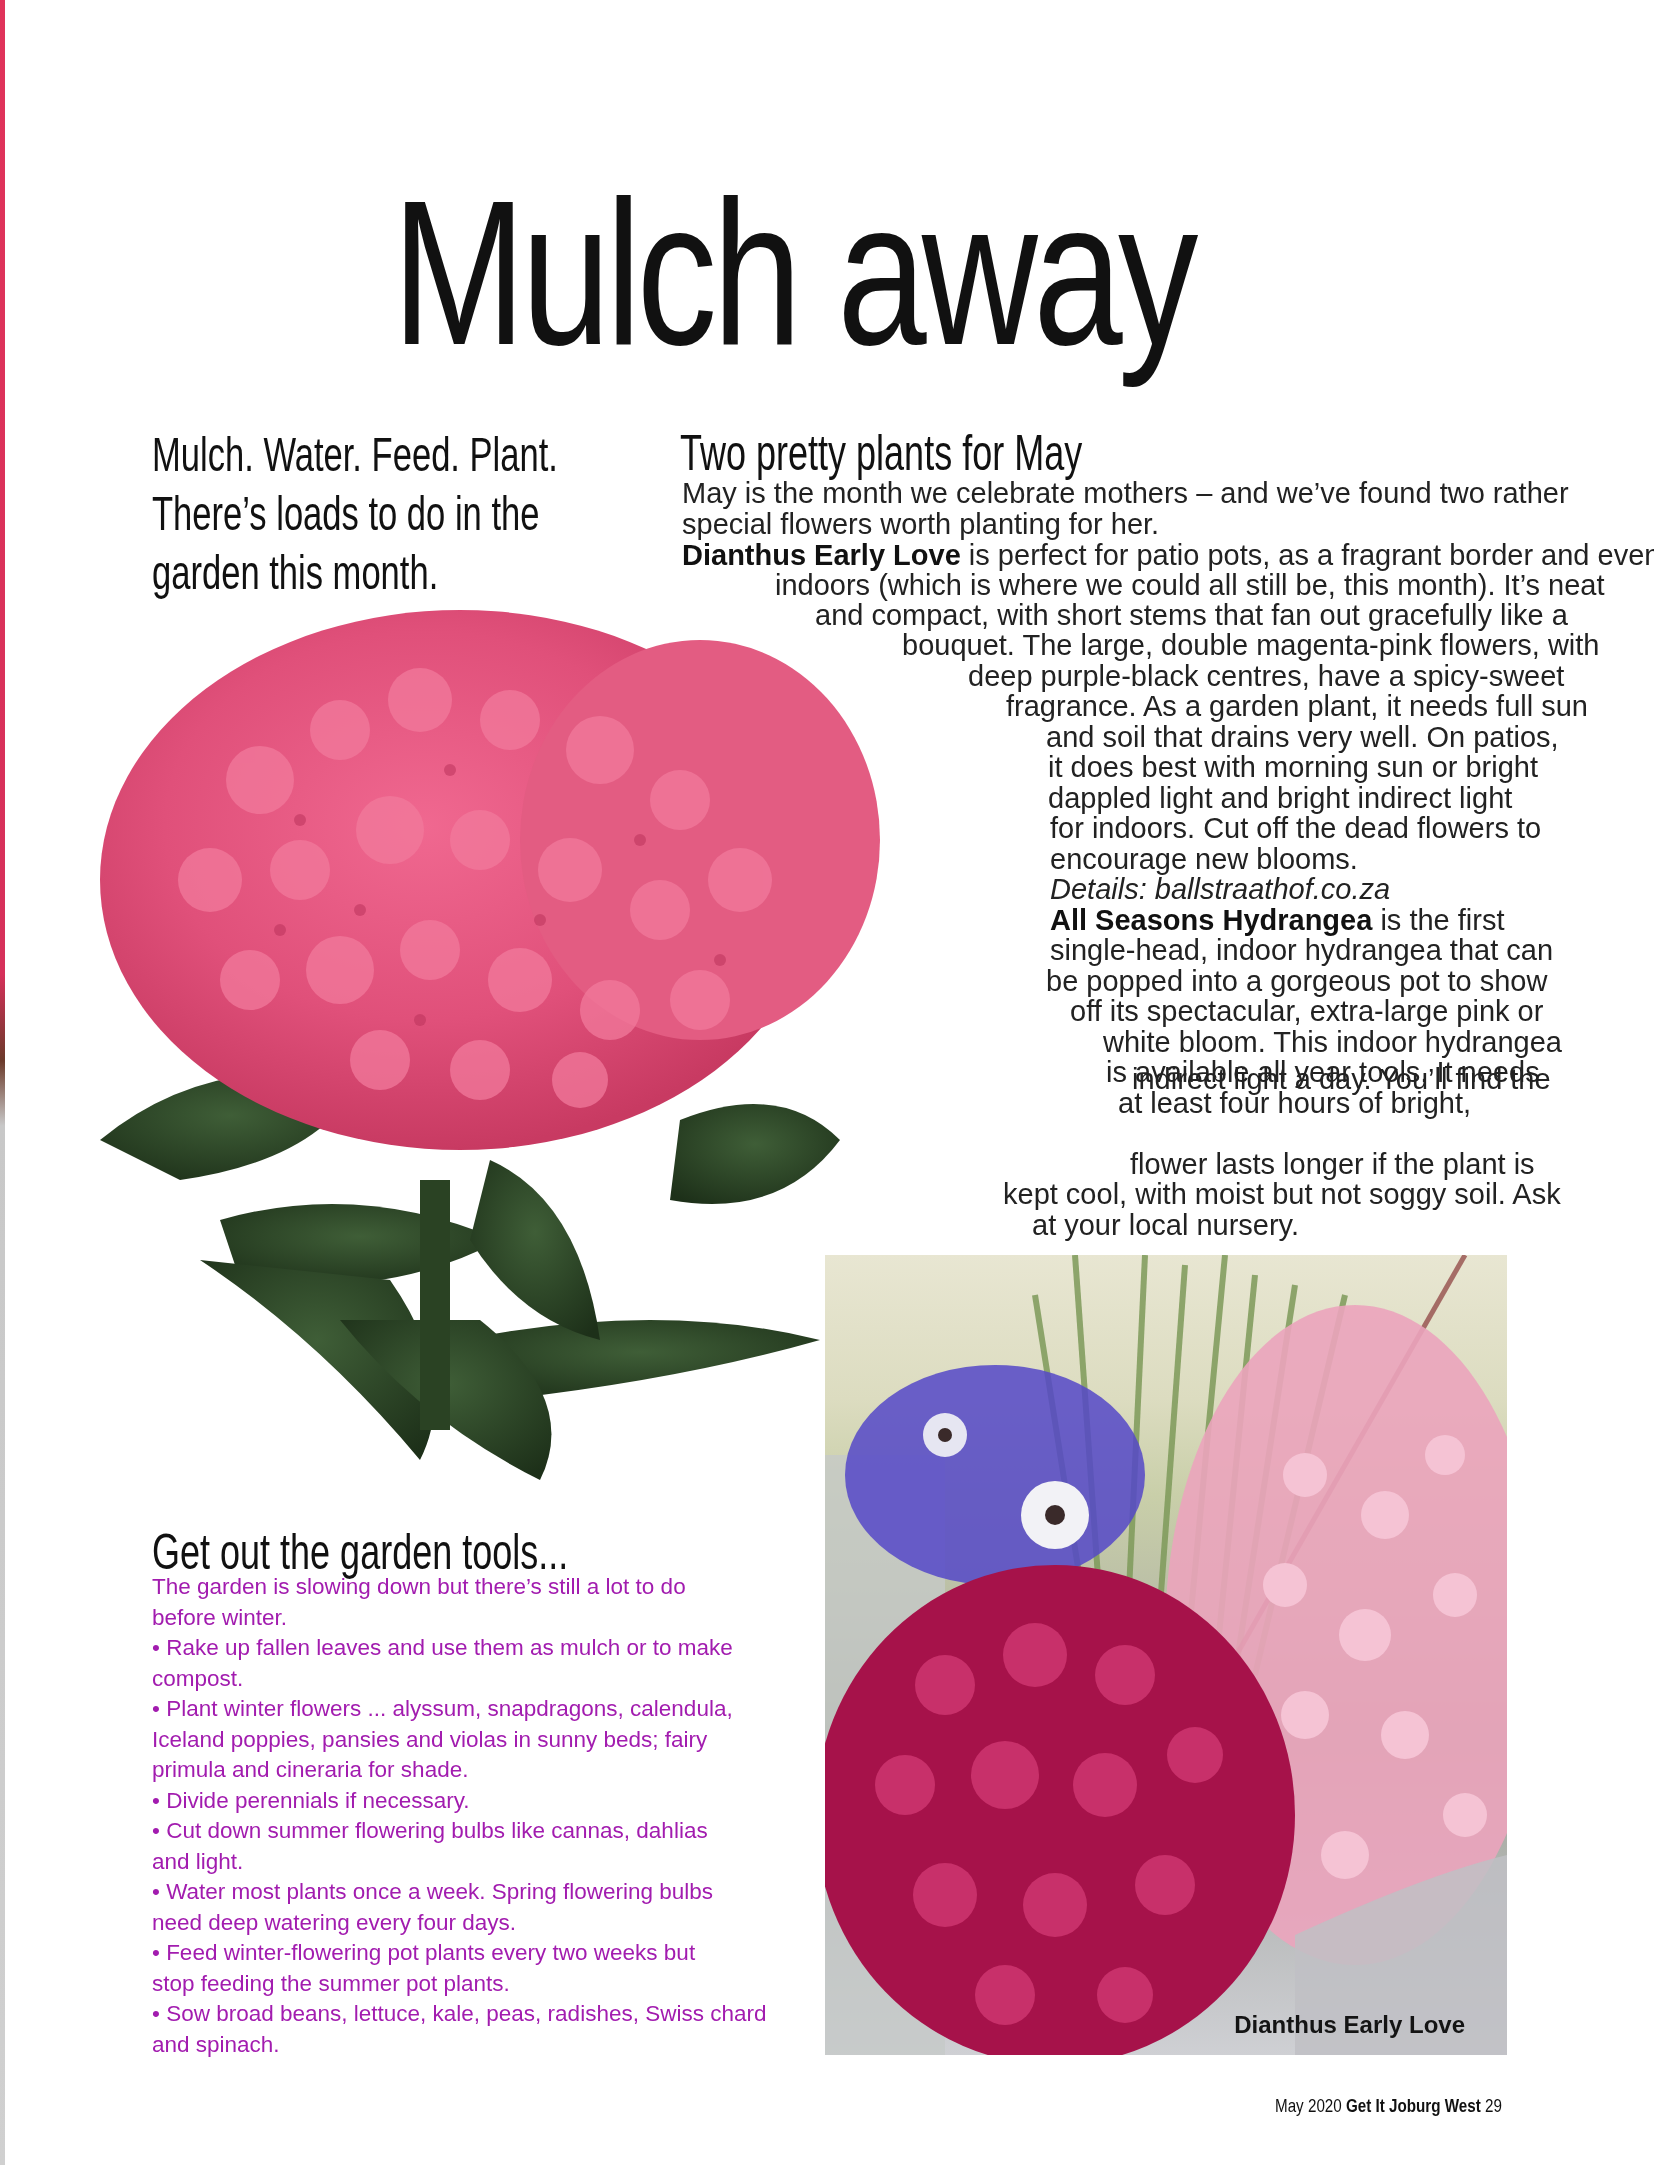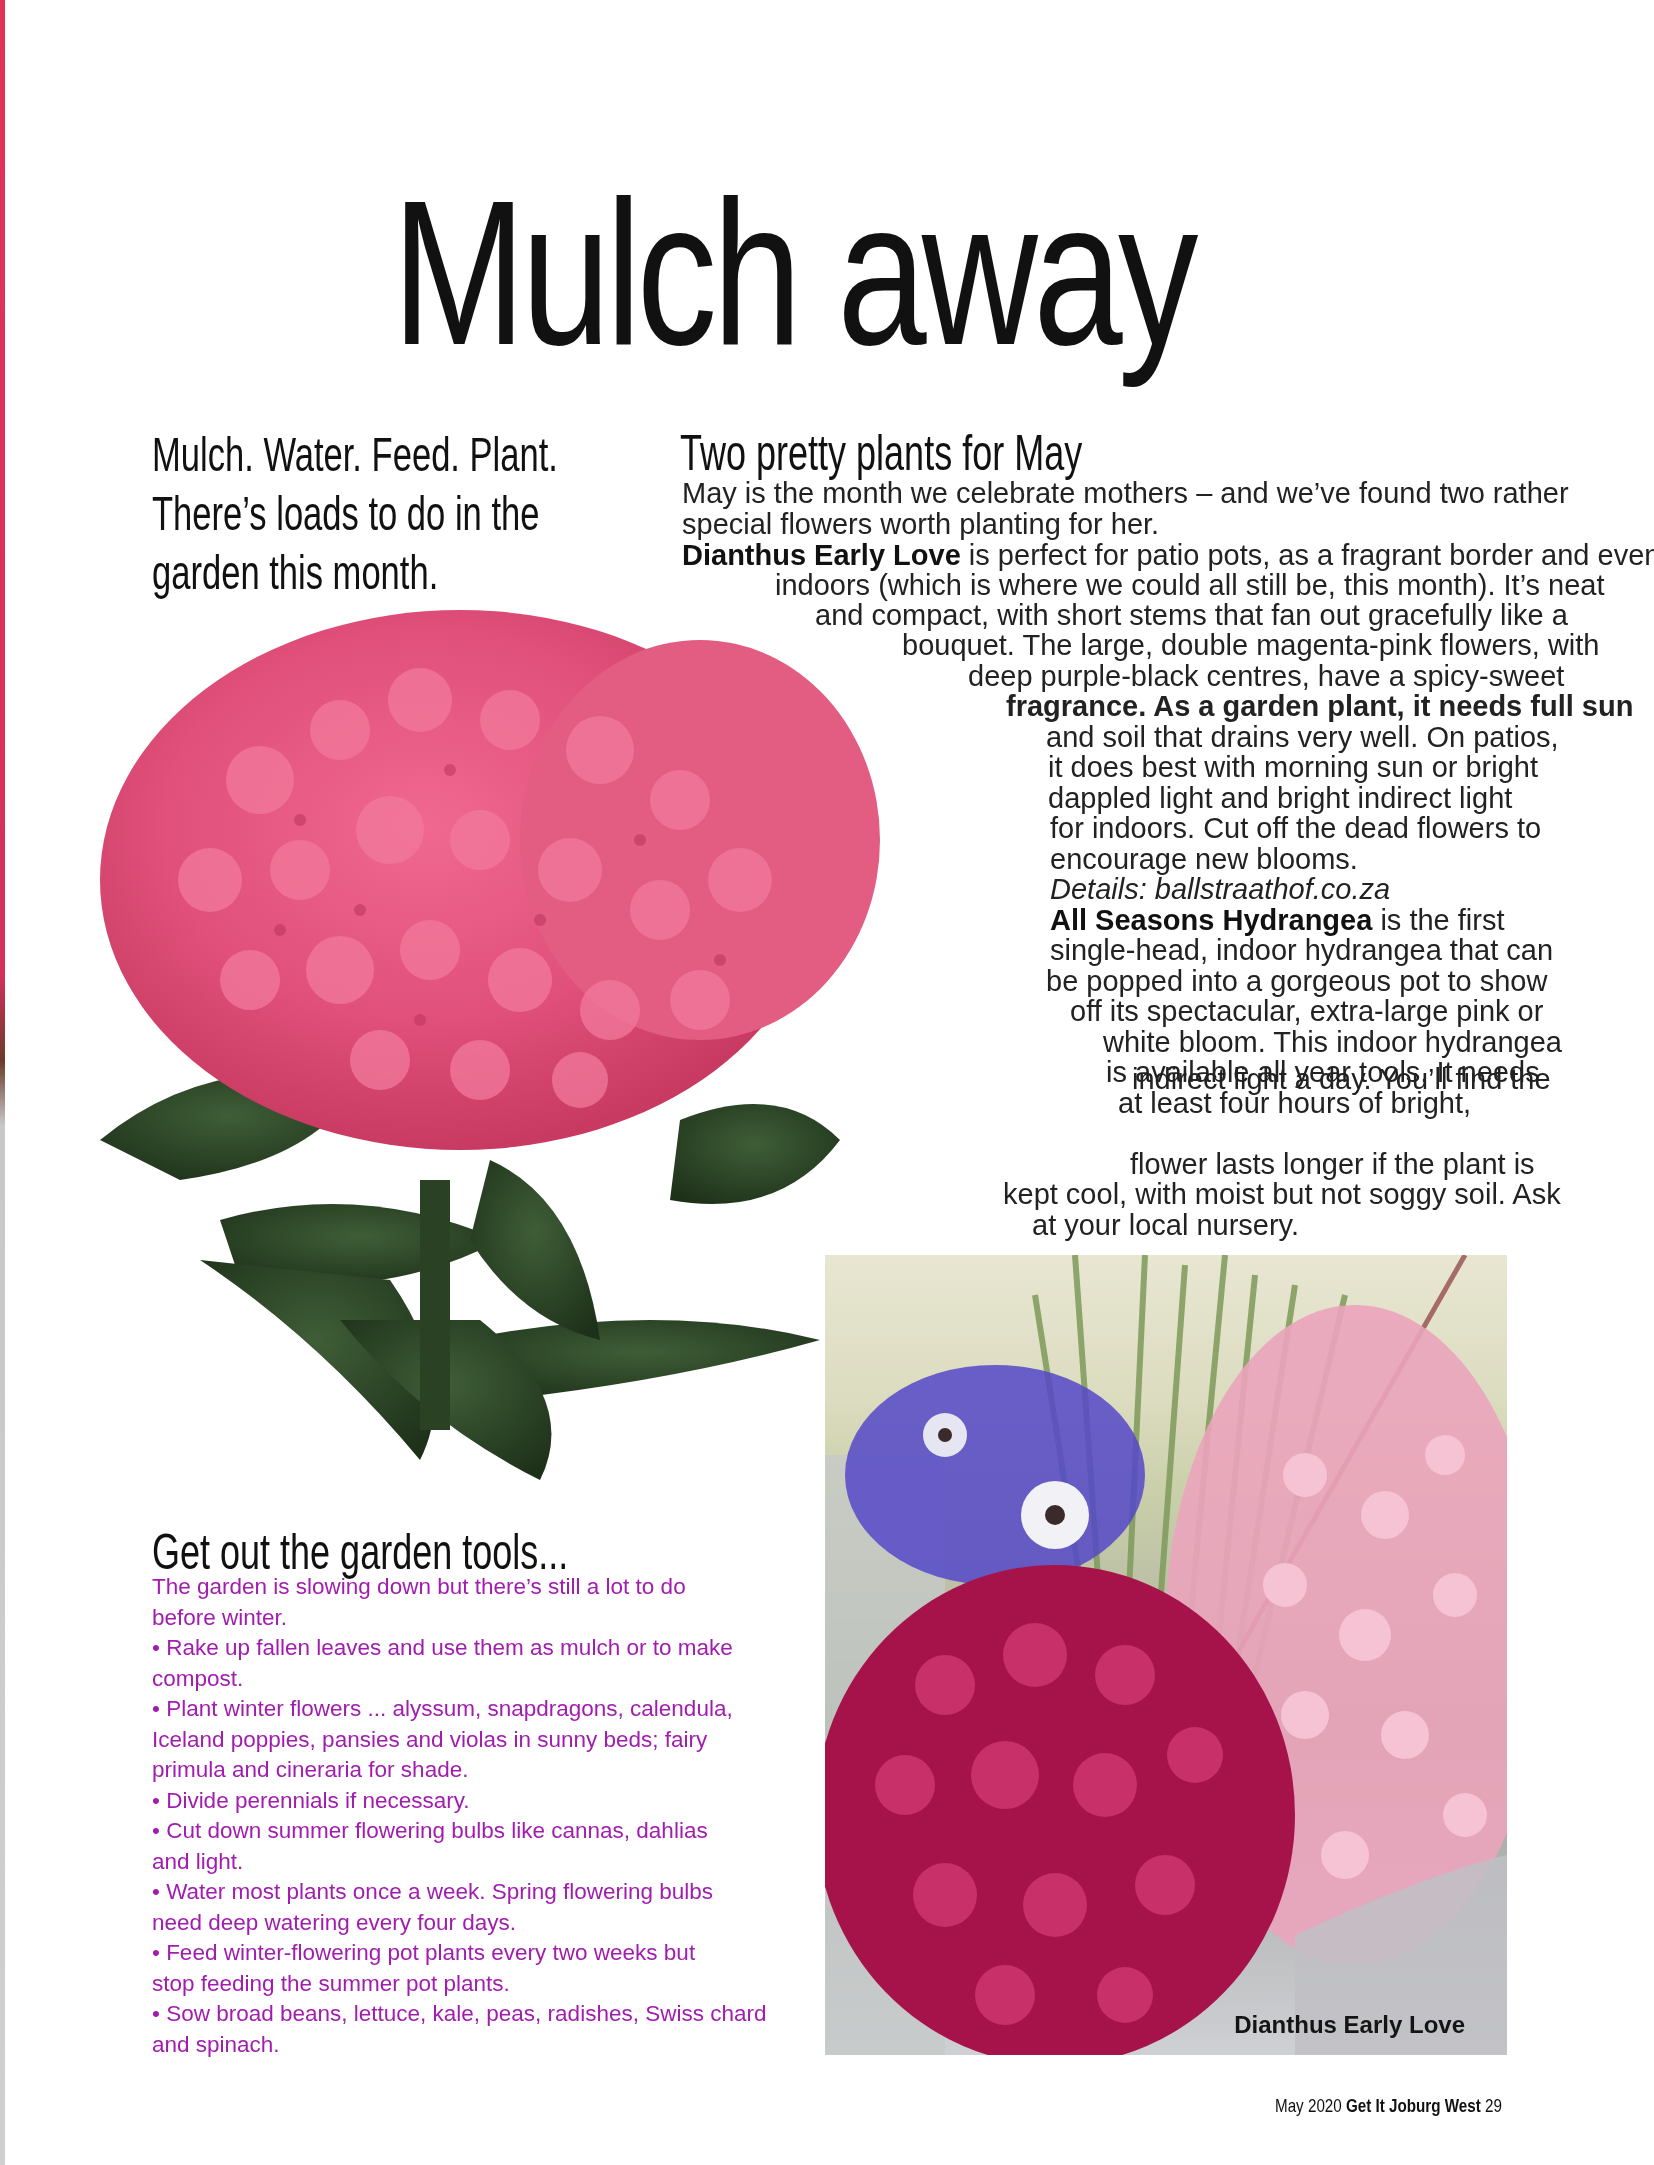--- a/index.html
+++ b/index.html
@@ -104,21 +104,21 @@
 <div class="h2 plants cond">Two pretty plants for May</div>
 
 <div>
   <div class="line" style="left:682px;top:477px;">May is the month we celebrate mothers – and we’ve found two rather</div>
   <div class="line" style="left:682px;top:508px;">special flowers worth planting for her.</div>
   <div class="line" style="left:682px;top:539px;"><b>Dianthus Early Love</b><span> is perfect for patio pots, as a fragrant border and even</span></div>
   <div class="line" style="left:775px;top:569px;">indoors (which is where we could all still be, this month). It’s neat</div>
   <div class="line" style="left:815px;top:599px;">and compact, with short stems that fan out gracefully like a</div>
   <div class="line" style="left:902px;top:629px;">bouquet. The large, double magenta-pink flowers, with</div>
   <div class="line" style="left:968px;top:660px;">deep purple-black centres, have a spicy-sweet</div>
-  <div class="line" style="left:1006px;top:690px;font-weight:bold;">fragrance. As a garden plant, it needs full sun</div>
+  <div class="line" style="left:1006px;top:690px;">fragrance. As a garden plant, it needs full sun</div>
   <div class="line" style="left:1046px;top:721px;">and soil that drains very well. On patios,</div>
   <div class="line" style="left:1048px;top:751px;">it does best with morning sun or bright</div>
   <div class="line" style="left:1048px;top:782px;">dappled light and bright indirect light</div>
   <div class="line" style="left:1050px;top:812px;">for indoors. Cut off the dead flowers to</div>
   <div class="line" style="left:1050px;top:843px;">encourage new blooms.</div>
   <div class="line" style="left:1050px;top:873px;"><i>Details: ballstraathof.co.za</i></div>
   <div class="line" style="left:1050px;top:904px;"><b>All Seasons Hydrangea</b><span> is the first</span></div>
   <div class="line" style="left:1050px;top:934px;">single-head, indoor hydrangea that can</div>
   <div class="line" style="left:1046px;top:965px;">be popped into a gorgeous pot to show</div>
   <div class="line" style="left:1070px;top:995px;">off its spectacular, extra-large pink or</div>

